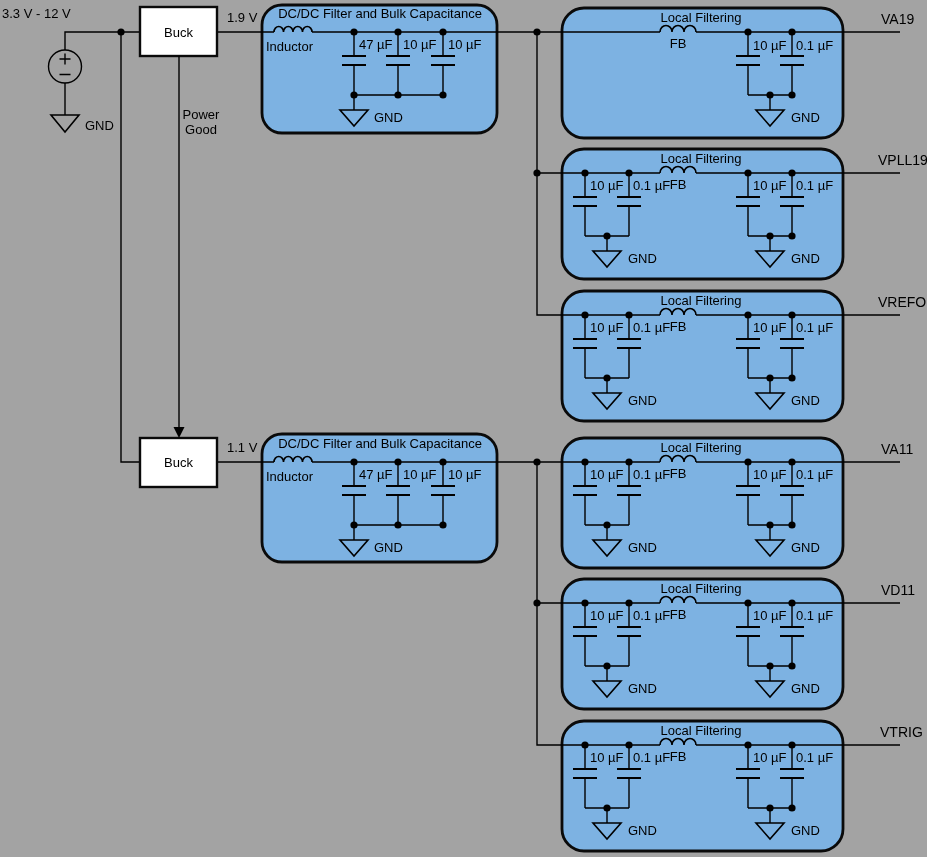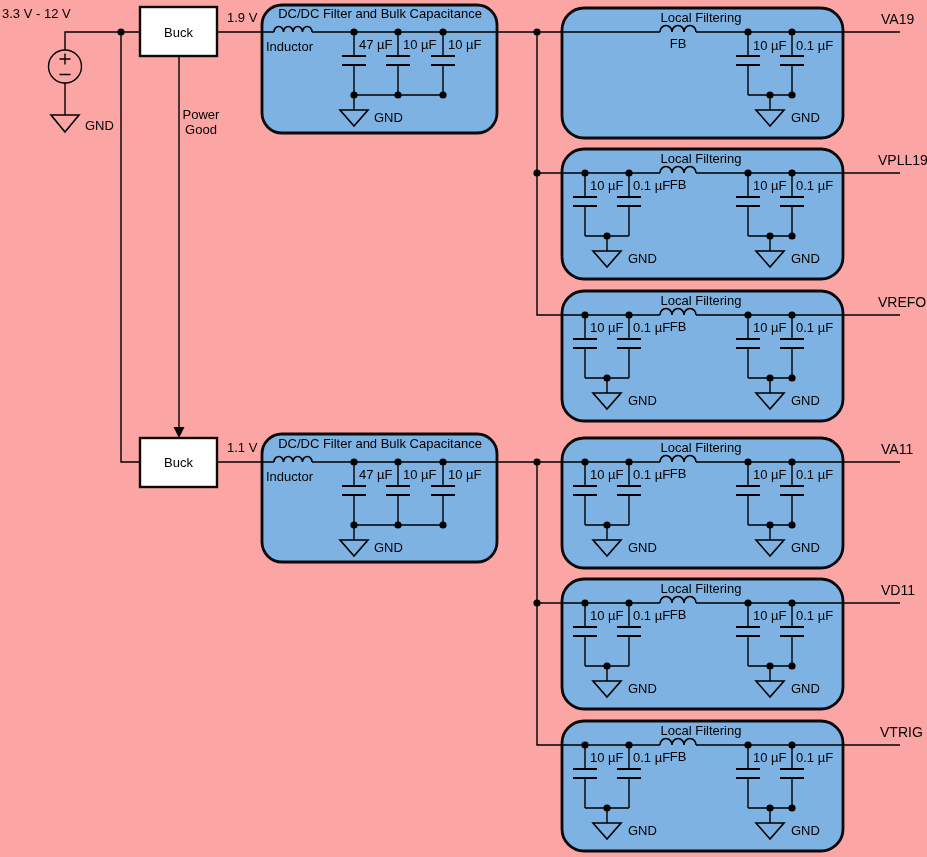--- a/index.html
+++ b/index.html
@@ -1,16 +1,16 @@
 <!DOCTYPE html>
 <html style="--block-fill: #7DB2E2; --box-fill: #FFFFFF;"><head>
 <meta charset="utf-8">
 <style>
   html,body{margin:0;padding:0;background:#ffffff;}
-  .stage{width:927px;height:857px;position:relative;background:#fca5a5;}
+  .stage{width:927px;height:857px;position:relative;background:#a3a3a3;}
   svg{display:block;}
   .blk{fill:var(--block-fill,#7DB2E2);stroke:#0a0a0a;stroke-width:2.8;}
   .box{fill:var(--box-fill,#ffffff);stroke:#0a0a0a;stroke-width:2.4;}
   .w{fill:none;stroke:#000;stroke-width:1.4;}
   .plate{fill:none;stroke:#000;stroke-width:2.2;}
   .coil{fill:none;stroke:#000;stroke-width:1.6;}
   .gt{fill:none;stroke:#000;stroke-width:1.6;}
   .dot{fill:#000;stroke:none;}
   .arrow{fill:#000;stroke:none;}
   text{font-family:"Liberation Sans",sans-serif;font-size:13px;fill:#000;}

